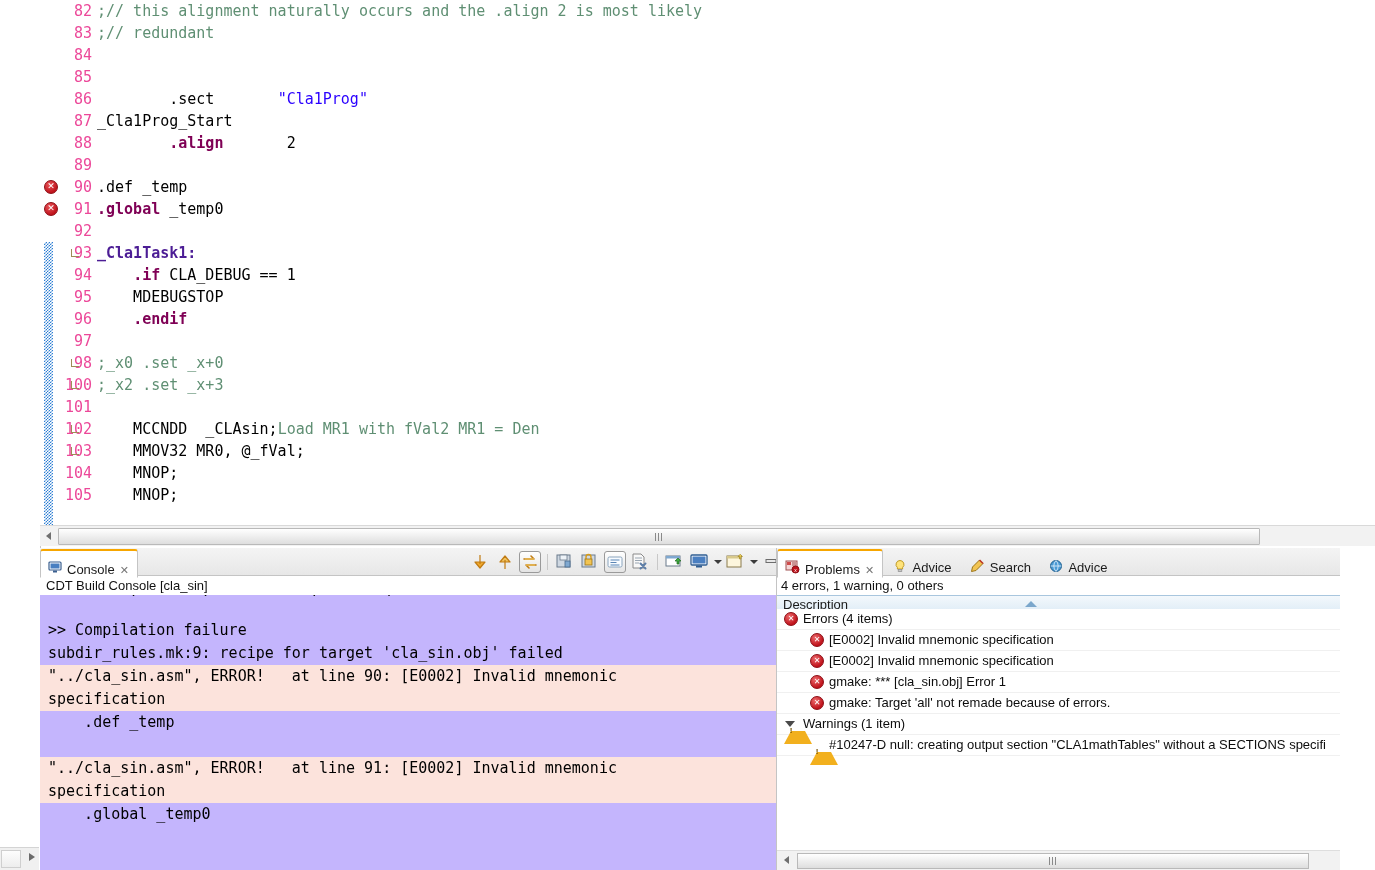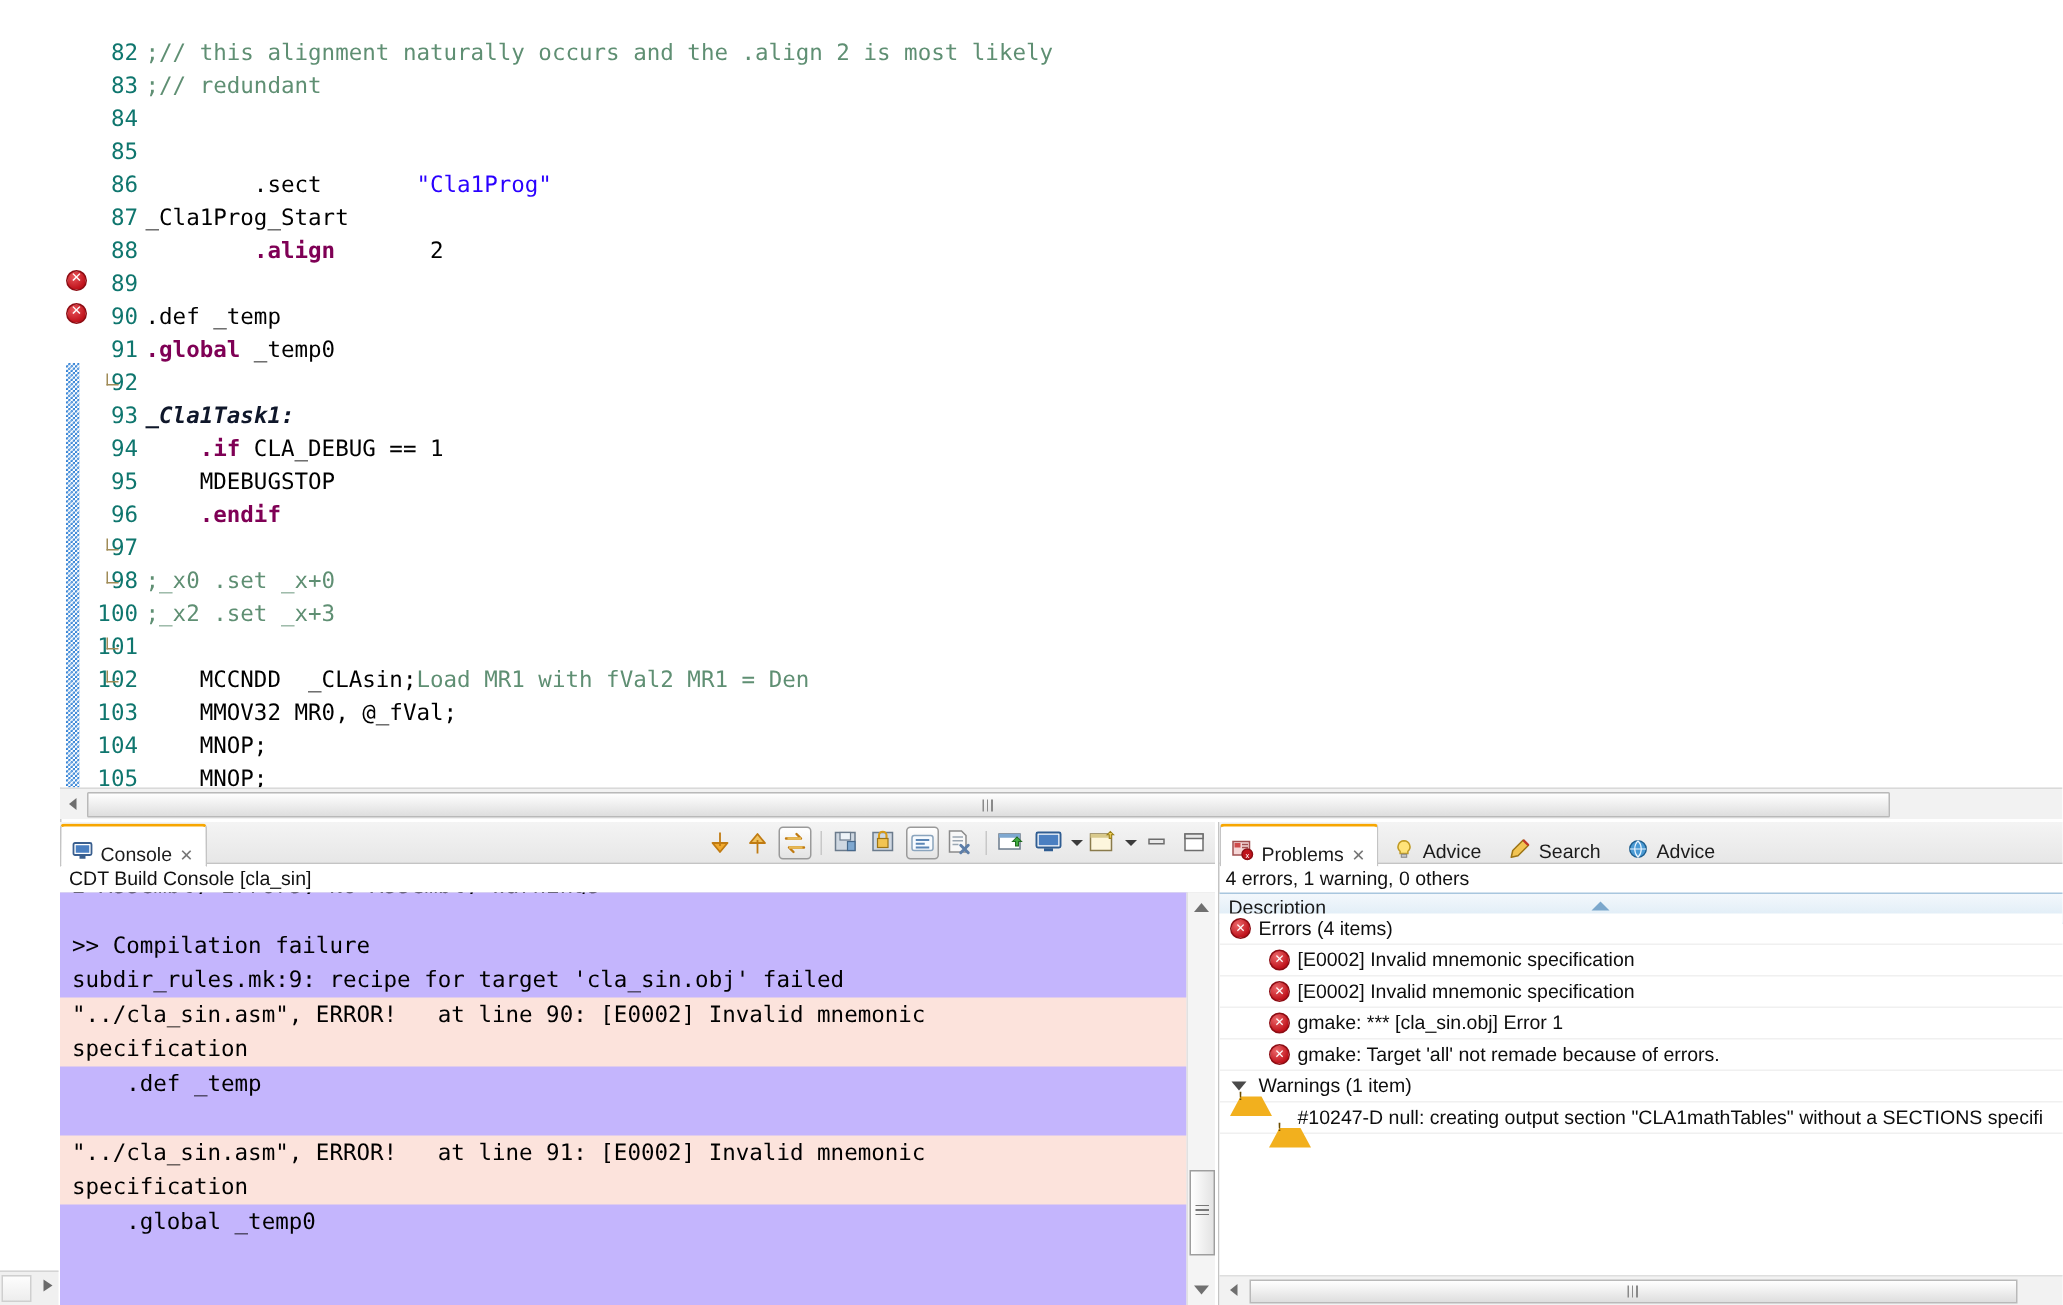--- a/index.html
+++ b/index.html
@@ -16,27 +16,27 @@
   .left-stub-scroll{position:absolute;left:0;bottom:0;width:39px;height:22px;background:#f0f0f0;border-top:1px solid #d4d4d4;}
   .left-stub-scroll .arrow{position:absolute;right:4px;top:5px;width:0;height:0;border-left:6px solid #6b6b6b;border-top:4px solid transparent;border-bottom:4px solid transparent;}
   .left-stub-scroll .trough{position:absolute;left:1px;top:2px;right:18px;bottom:2px;background:linear-gradient(#fdfdfd,#ededed);border:1px solid #cfcfcf;}
 
   
   .editor{position:absolute;left:40px;top:0;width:1335px;height:525px;background:#ffffff;overflow:hidden;}
   .changebar{position:absolute;left:4px;top:0;width:9px;height:525px;}
   .code-area{position:absolute;left:0;top:0;width:1335px;height:525px;
     font-family:"DejaVu Sans Mono","Liberation Mono",monospace;font-size:15px;line-height:22px;}
   .line{position:relative;height:22px;white-space:pre;}
-  .lineno{display:inline-block;width:52px;text-align:right;color:#0f766e;
-    font-family:"DejaVu Sans Mono","Liberation Mono",monospace;font-size:15px;margin-top:24px;}
+  .lineno{display:inline-block;width:52px;text-align:right;color:#ec4899;
+    font-family:"DejaVu Sans Mono","Liberation Mono",monospace;font-size:15px;}
   .codetext{display:inline-block;padding-left:5px;color:#000;}
   .cmt{color:#5f8f73;margin-top:28px;}
   .dir{color:#7f0055;font-weight:bold;}
   .str{color:#2a00ff;}
-  .lbl{color:#0f172a;font-weight:bold;font-style:italic;}
+  .lbl{color:#4c1d95;font-weight:bold;}
   .err-marker{position:absolute;left:4px;top:4px;width:14px;height:14px;border-radius:50%;
     background:radial-gradient(circle at 35% 30%,#e8555a,#c0131c 70%);border:1px solid #8d0d14;
     box-sizing:border-box;}
   .err-marker:after{content:"\2715";position:absolute;left:0;right:0;top:-2px;text-align:center;
     font-size:9px;color:#ffffff;font-family:"DejaVu Sans",sans-serif;line-height:14px;}
   .fold{position:absolute;left:31px;width:9px;height:9px;}
   .fold i{display:block;width:7px;height:7px;border-left:1px solid #a08b57;border-bottom:1px solid #a08b57;}
 
   
   .cb-seg{position:absolute;left:0;width:9px;
@@ -76,21 +76,21 @@
   .console-vscroll{position:absolute;right:0;top:47px;width:18px;height:275px;background:#f4f4f4;border-left:1px solid #e1e1e1;}
   .cv-up,.cv-dn{position:absolute;left:3px;width:12px;height:12px;}
   .cv-up{top:4px;}
   .cv-dn{bottom:4px;}
   .cv-up:before{content:"";position:absolute;left:1px;top:3px;width:0;height:0;border-bottom:6px solid #707070;border-left:5px solid transparent;border-right:5px solid transparent;}
   .cv-dn:before{content:"";position:absolute;left:1px;top:3px;width:0;height:0;border-top:6px solid #707070;border-left:5px solid transparent;border-right:5px solid transparent;}
   .cv-thumb{position:absolute;left:1px;top:185px;width:15px;height:55px;background:linear-gradient(90deg,#ffffff,#e3e3e3);border:1px solid #9e9e9e;}
   .cv-thumb .g{position:absolute;left:3px;top:22px;width:9px;height:8px;background:repeating-linear-gradient(180deg,#777 0 1px,transparent 1px 3px);}
 
   
-  .problems{position:absolute;left:812px;top:548px;width:563px;height:322px;background:#ffffff;border-left:1px solid #c4c4c4;}
+  .problems{position:absolute;left:776px;top:548px;width:563px;height:322px;background:#ffffff;border-left:1px solid #c4c4c4;}
   .pb-sub{height:19px;line-height:19px;padding-left:4px;font-size:13px;color:#111;}
   .pb-header{height:19px;background:linear-gradient(#f3f8fc,#dbeaf5);border-top:1px solid #a8c6de;border-bottom:1px solid #a8c6de;
     position:relative;}
   .pb-header .hcell{position:absolute;left:6px;top:1px;font-size:13px;color:#1a1a1a;}
   .pb-header .sortarrow{position:absolute;left:248px;top:5px;width:0;height:0;
     border-bottom:6px solid #7ba7cc;border-left:6px solid transparent;border-right:6px solid transparent;}
   .pb-rows{position:absolute;left:0;top:61px;right:0;bottom:20px;overflow:hidden;background:#ffffff;}
   .prow{height:20px;line-height:20px;border-bottom:1px solid #f0f0f0;white-space:nowrap;font-size:13px;color:#0d0d0d;position:relative;}
   .prow .twisty{position:absolute;left:8px;top:6px;width:0;height:0;border-top:5px solid transparent;border-bottom:5px solid transparent;border-left:6px solid #4a4a4a;}
   .prow .twisty.open{border-left:5px solid transparent;border-right:5px solid transparent;border-top:6px solid #4a4a4a;border-bottom:none;top:7px;}

